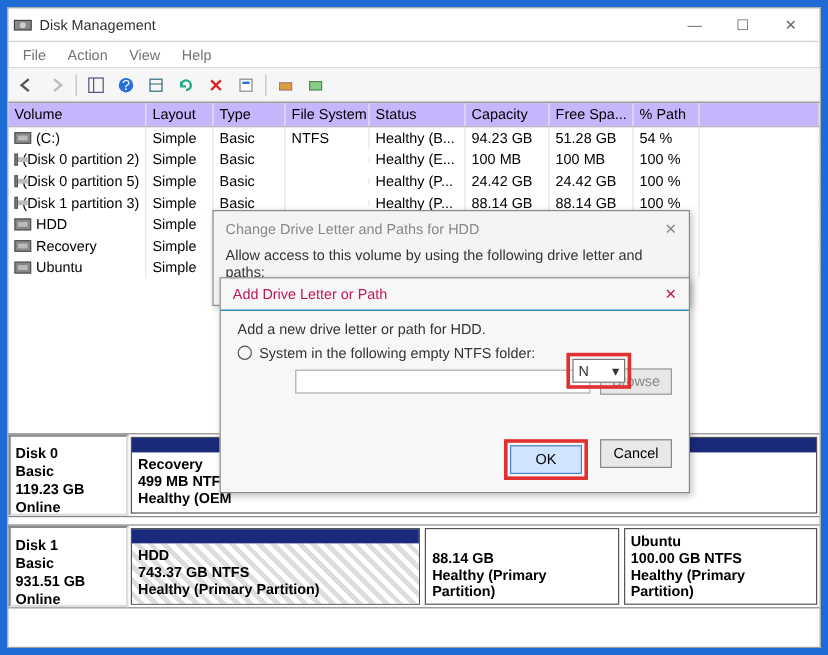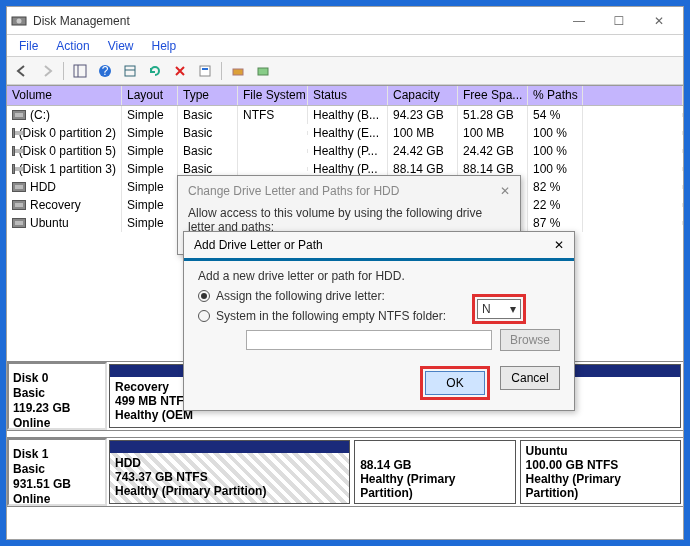--- a/index.html
+++ b/index.html
@@ -4,21 +4,21 @@
 <style>
 * { box-sizing: border-box; font-family: "Segoe UI", Tahoma, sans-serif; font-size: 12px; }
 body { margin: 0; background: #1e6bd6; padding: 6px; }
 .window { background: #fff; border: 1px solid #a0a0a0; width: 678px; height: 534px; position: relative; }
 .titlebar { height: 28px; display: flex; align-items: center; padding: 0 4px; border-bottom: 1px solid #d0d0d0; justify-content: flex-end; }
 .titlebar .icon { width: 16px; height: 16px; display:inline-block; margin-right:6px; }
 .titlebar .title { flex:1; color:#333; }
 .winbtns { display:flex; }
 .winbtn { width:40px; height:24px; display:flex; align-items:center; justify-content:center; color:#666; }
 .menubar { height:22px; display:flex; align-items:center; padding:0 4px; gap:2px; border-bottom:1px solid #d0d0d0;}
-.menuitem { padding:14px 8px; color:#1d4ed8;}
+.menuitem { padding:14px 8px; color:#737373;}
 .toolbar { height:28px; display:flex; align-items:center; padding:0 4px; gap:3px; border-bottom:1px solid #d0d0d0; background:#f6f6f6;}
 .tbtn { width:22px; height:22px; display:flex; align-items:center; justify-content:center; border:1px solid transparent; background:#f6f6f6;}
 .tsep { width:1px; height:18px; background:#c0c0c0; margin:0 2px;}
 .volumes { border-top:1px solid #999; }
 .vhead { display:flex; background:#c4b5fd; border-bottom:1px solid #bbb; height:20px;}
 .vhead div, .vrow div { padding:2px 5px; border-right:1px solid #e4e4e4; white-space:nowrap; overflow:hidden;}
 .col-v{width:115px;} .col-l{width:56px;} .col-t{width:60px;} .col-fs{width:70px;} .col-s{width:80px;} .col-c{width:70px;} .col-f{width:70px;} .col-pf{width:55px;} .col-rest{flex:1;}
 .vrow { display:flex; height:18px; align-items:center;}
 .vrow .col-v{ display:flex; align-items:center; gap:4px;}
 .diskicon-sm{ width:14px; height:10px; background:#888; border:1px solid #555; display:inline-block; position:relative;}
@@ -27,25 +27,25 @@
 .diskrow{ display:flex; height:70px; border-top:1px solid #888; border-bottom:1px solid #888; margin-bottom:6px;}
 .dlabel{ width:100px; border:2px inset #ddd; padding:4px; display:flex; flex-direction:column; gap:1px;}
 .dlabel .icon{ width:24px; height:18px; background:#777; margin-bottom:2px;}
 .part{ flex:1; border:1px solid #555; margin:2px; display:flex; flex-direction:column;}
 .part .bar{ height:12px; background:#1a2a7a;}
 .part .body{ padding:3px 5px; flex:1;}
 .part.hatched .body{background:repeating-linear-gradient(45deg,#fff,#fff 4px,#ddd 4px,#ddd 8px);}
 .legend{ position:absolute; bottom:2px; left:4px; display:flex; gap:14px; align-items:center; padding:4px;}
 .legend .sw{ width:12px; height:12px; display:inline-block; margin-right:4px; vertical-align:middle;}
 .dialog{ position:absolute; background:#f4f4f4; border:1px solid #8a8a8a; box-shadow:2px 2px 6px rgba(0,0,0,.25); }
-.dlg1{ left:170px; top:168px; width:344px; height:80px; z-index:5;}
+.dlg1{ left:170px; top:168px; width:398px; height:80px; z-index:5;}
 .dlg1 .dt{ padding:8px 10px 4px; color:#888; display:flex; justify-content:space-between;}
 .dlg1 .msg{ padding:4px 10px; color:#333;}
 .dlg2{ left:176px; top:224px; width:392px; height:180px; z-index:6; background:#f7f7f7;}
-.dlg2 .dt{ padding:6px 10px; color:#000000; display:flex; justify-content:space-between; border-bottom:3px solid #0369a1;}
+.dlg2 .dt{ padding:6px 10px; color:#be185d; display:flex; justify-content:space-between; border-bottom:1px solid #0369a1;}
 .dlg2 .body{ padding:8px 14px; color:#333;}
 .radio-row{ display:flex; align-items:center; gap:6px; margin:6px 0;}
 .radio{ width:12px; height:12px; border:1px solid #555; border-radius:50%; display:inline-flex; align-items:center; justify-content:center;}
 .radio.sel::after{content:""; width:6px; height:6px; background:#333; border-radius:50%;}
 .select-wrap{ border:3px solid #e03030; padding:2px; position:absolute; right:48px; top:62px;}
 .select{ width:44px; height:20px; border:1px solid #777; background:#fff; display:flex; align-items:center; justify-content:space-between; padding:0 4px;}
 .folder-row{ display:flex; gap:8px; margin-top:4px; align-items:center;padding-left:48px;}
 .folder-input{ flex:1; height:20px; border:1px solid #aaa; background:#fff;}
 .browse{ width:60px; height:22px; border:1px solid #999; background:#e7e7e7; color:#888; text-align:center; line-height:20px;}
 .dlg-btns{ position:absolute; right:14px; bottom:10px; display:flex; gap:10px;}
@@ -139,21 +139,21 @@
 
   <div class="volumes">
     <div class="vhead">
       <div class="col-v">Volume</div>
       <div class="col-l">Layout</div>
       <div class="col-t">Type</div>
       <div class="col-fs">File System</div>
       <div class="col-s">Status</div>
       <div class="col-c">Capacity</div>
       <div class="col-f">Free Spa...</div>
-      <div class="col-pf">% Paths</div>
+      <div class="col-pf">% Path</div>
       <div class="col-rest"></div>
     </div>
     <div id="vol-rows">
         <div class="vrow">
           <div class="col-v">
             <span class="diskicon-sm"></span>
             <span>(C:)</span>
           </div>
   <div class="col-l">Simple</div>
   <div class="col-t">Basic</div>
@@ -312,24 +312,20 @@
   </div>
 
   <div class="dialog dlg2">
     <div class="dt">
       <span>Add Drive Letter or Path</span>
       <span>✕</span>
     </div>
     <div class="body">
       <div>Add a new drive letter or path for HDD.</div>
       <div class="radio-row">
-        <span class="radio sel"></span>
-        <span>Assign the following drive letter:</span>
-      </div>
-      <div class="radio-row">
         <span class="radio"></span>
         <span>System in the following empty NTFS folder:</span>
       </div>
       <div class="select-wrap">
         <div class="select">
           <span>N</span>
           <span>▾</span>
         </div>
       </div>
       <div class="folder-row">

